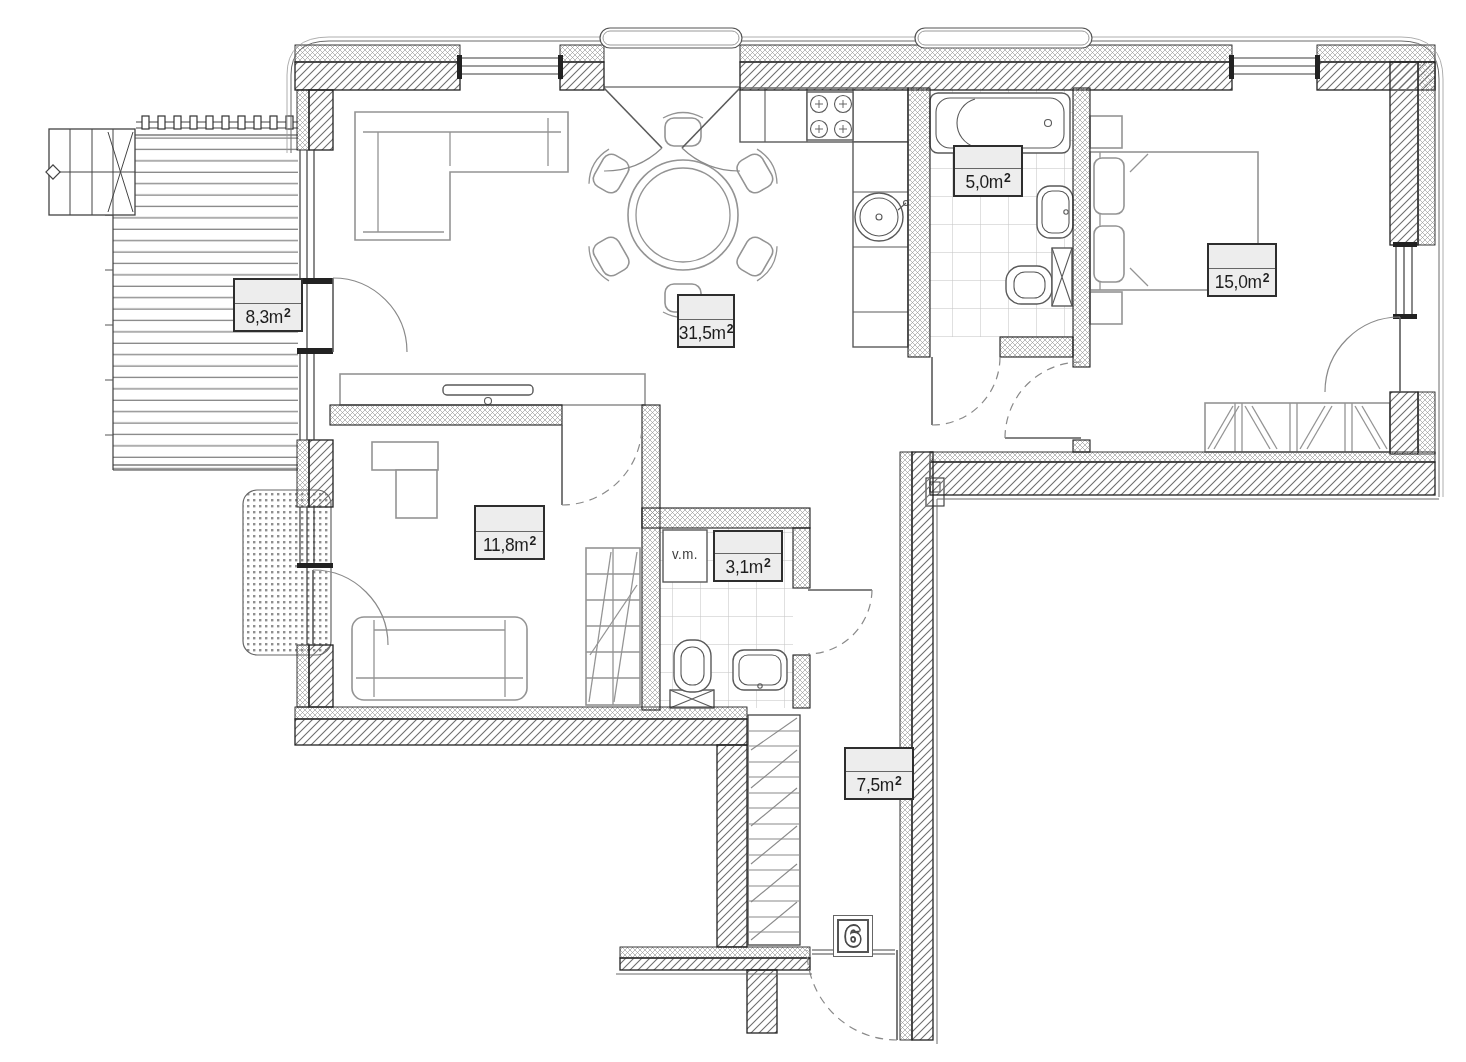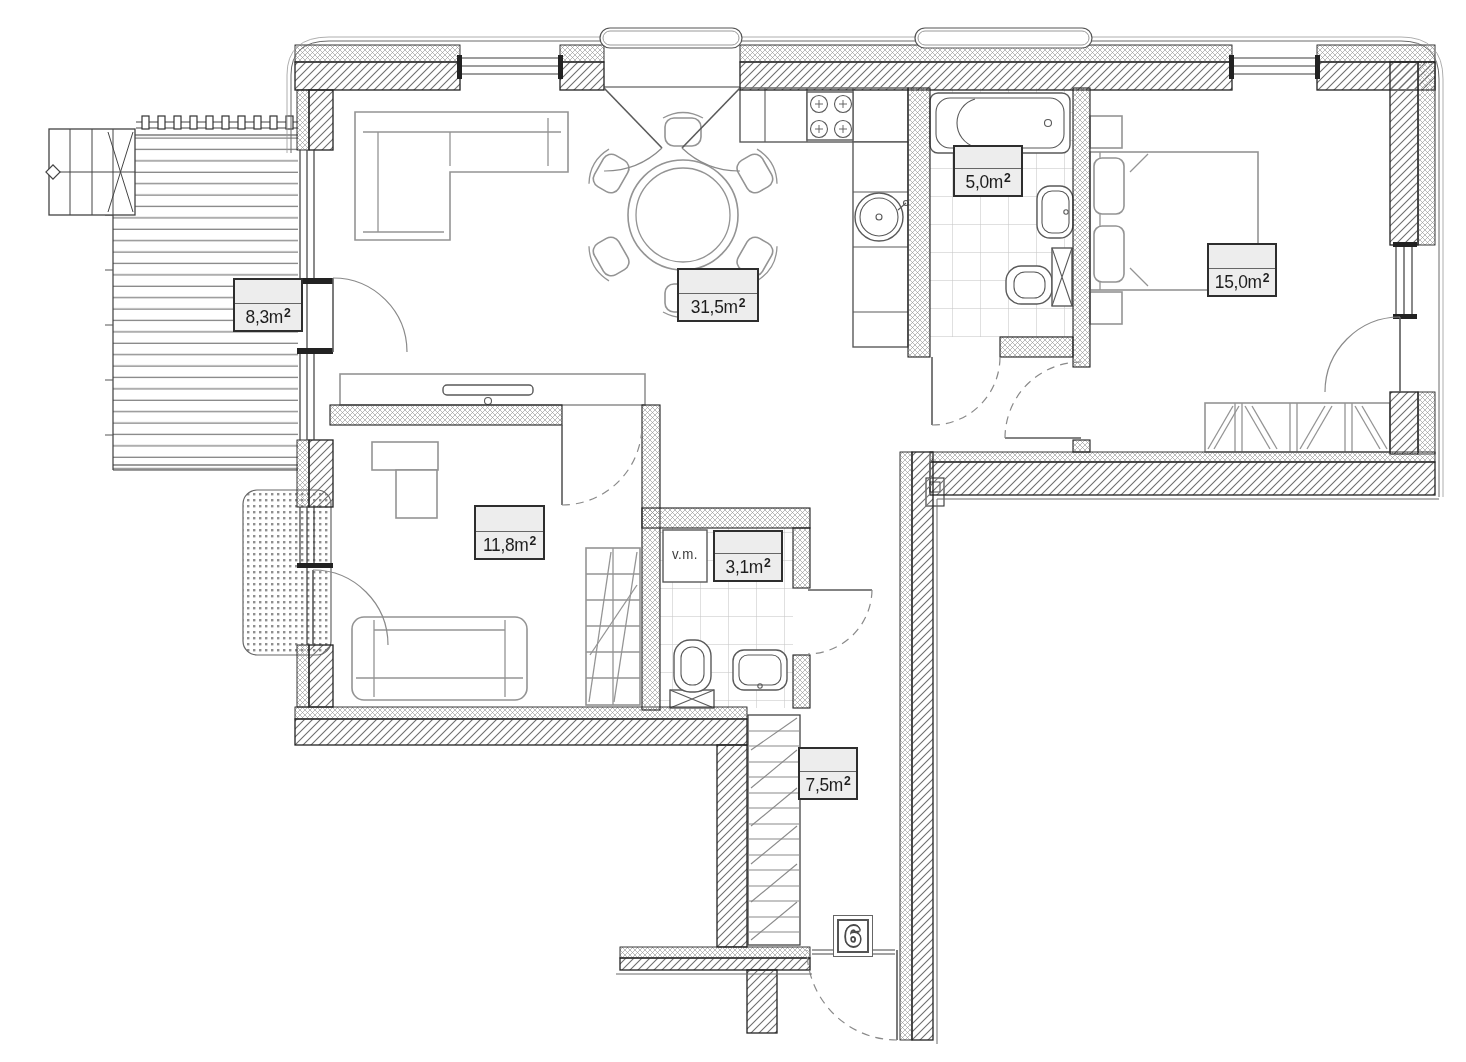--- a/index.html
+++ b/index.html
@@ -466,21 +466,21 @@
   </g>
 </svg>
 
 <div class="arealabel" style="left:186px;top:278px;width:70px;height:54px;margin-left:47px;">
   <div class="arealabel-top"></div>
   <div class="arealabel-text">
         <span>8,3m</span>
         <sup>2</sup>
       </div>
 </div>
-<div class="arealabel" style="left:677px;top:268px;width:82px;height:54px;">
+<div class="arealabel" style="left:677px;top:294px;width:58px;height:54px;">
   <div class="arealabel-top"></div>
   <div class="arealabel-text">
         <span>31,5m</span>
         <sup>2</sup>
       </div>
 </div>
 <div class="arealabel" style="left:953px;top:145px;width:70px;height:52px;text-align:right;">
   <div class="arealabel-top"></div>
   <div class="arealabel-text">
         <span>5,0m</span>
@@ -501,21 +501,21 @@
         <sup>2</sup>
       </div>
 </div>
 <div class="arealabel" style="left:713px;top:530px;width:70px;height:52px;justify-content:center;">
   <div class="arealabel-top"></div>
   <div class="arealabel-text">
         <span>3,1m</span>
         <sup>2</sup>
       </div>
 </div>
-<div class="arealabel" style="left:798px;top:747px;width:60px;height:53px;">
+<div class="arealabel" style="left:844px;top:747px;width:70px;height:53px;">
   <div class="arealabel-top"></div>
   <div class="arealabel-text">
         <span>7,5m</span>
         <sup>2</sup>
       </div>
 </div>
 
 <div class="vm-label" style="left:663px;top:542px;width:44px;height:24px;">v.m.</div>
 
 <div class="badge" style="left:833px;top:915px;width:40px;height:42px;">

